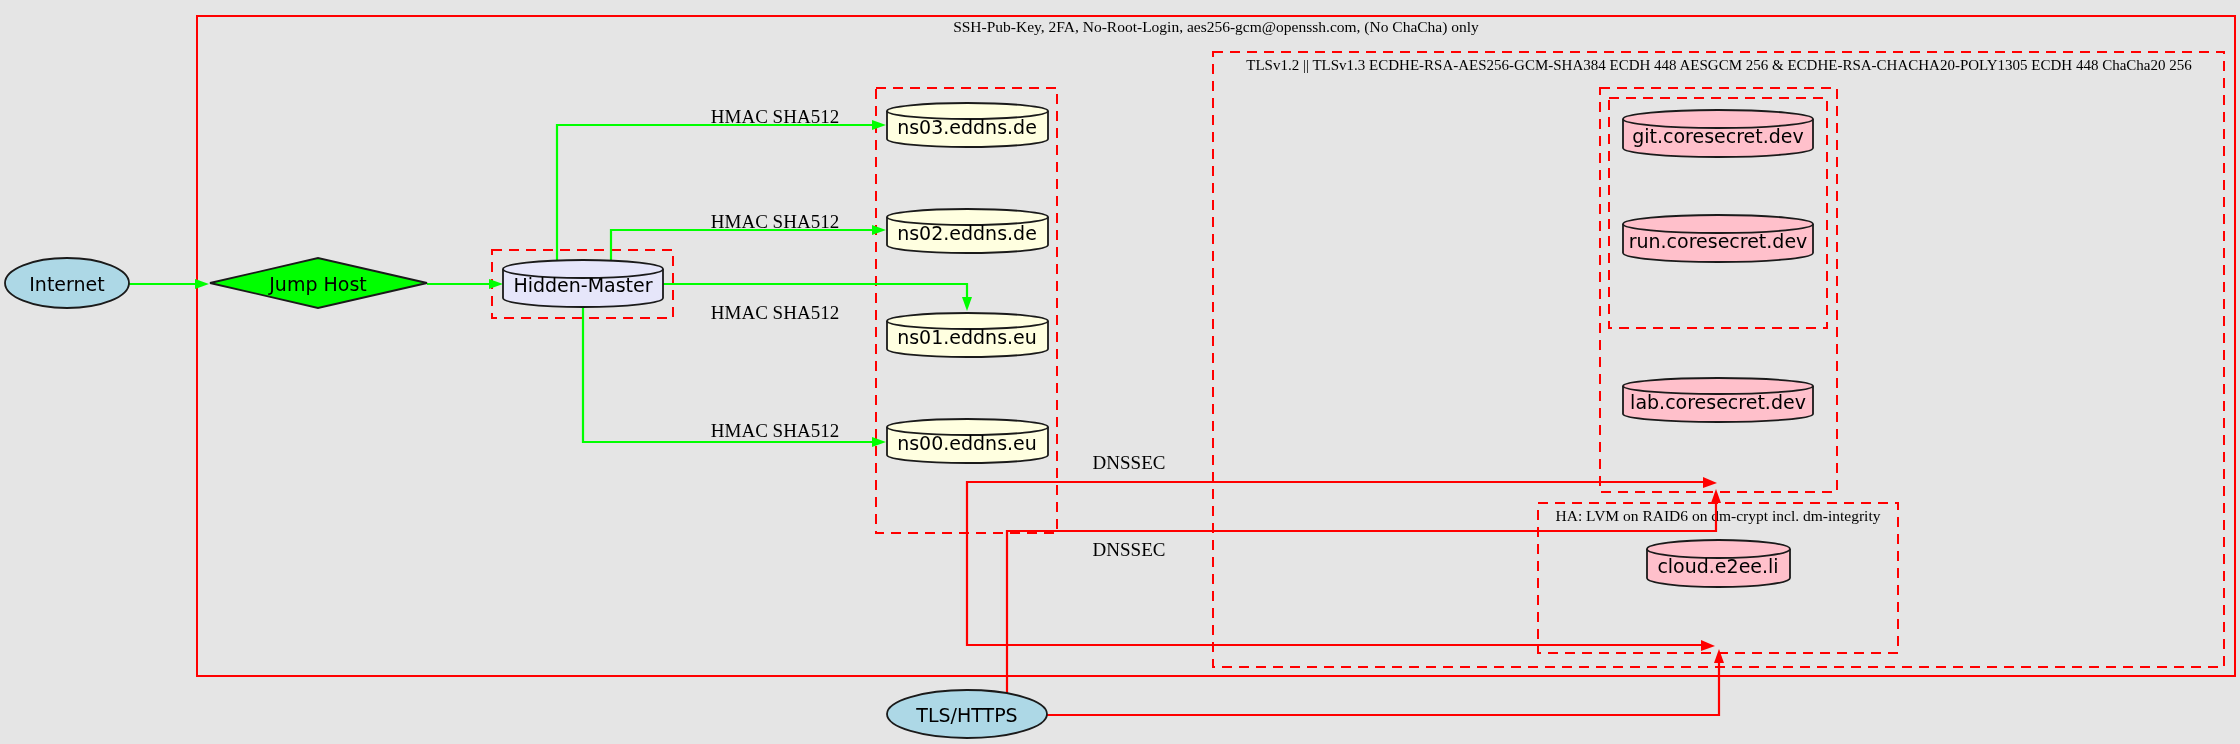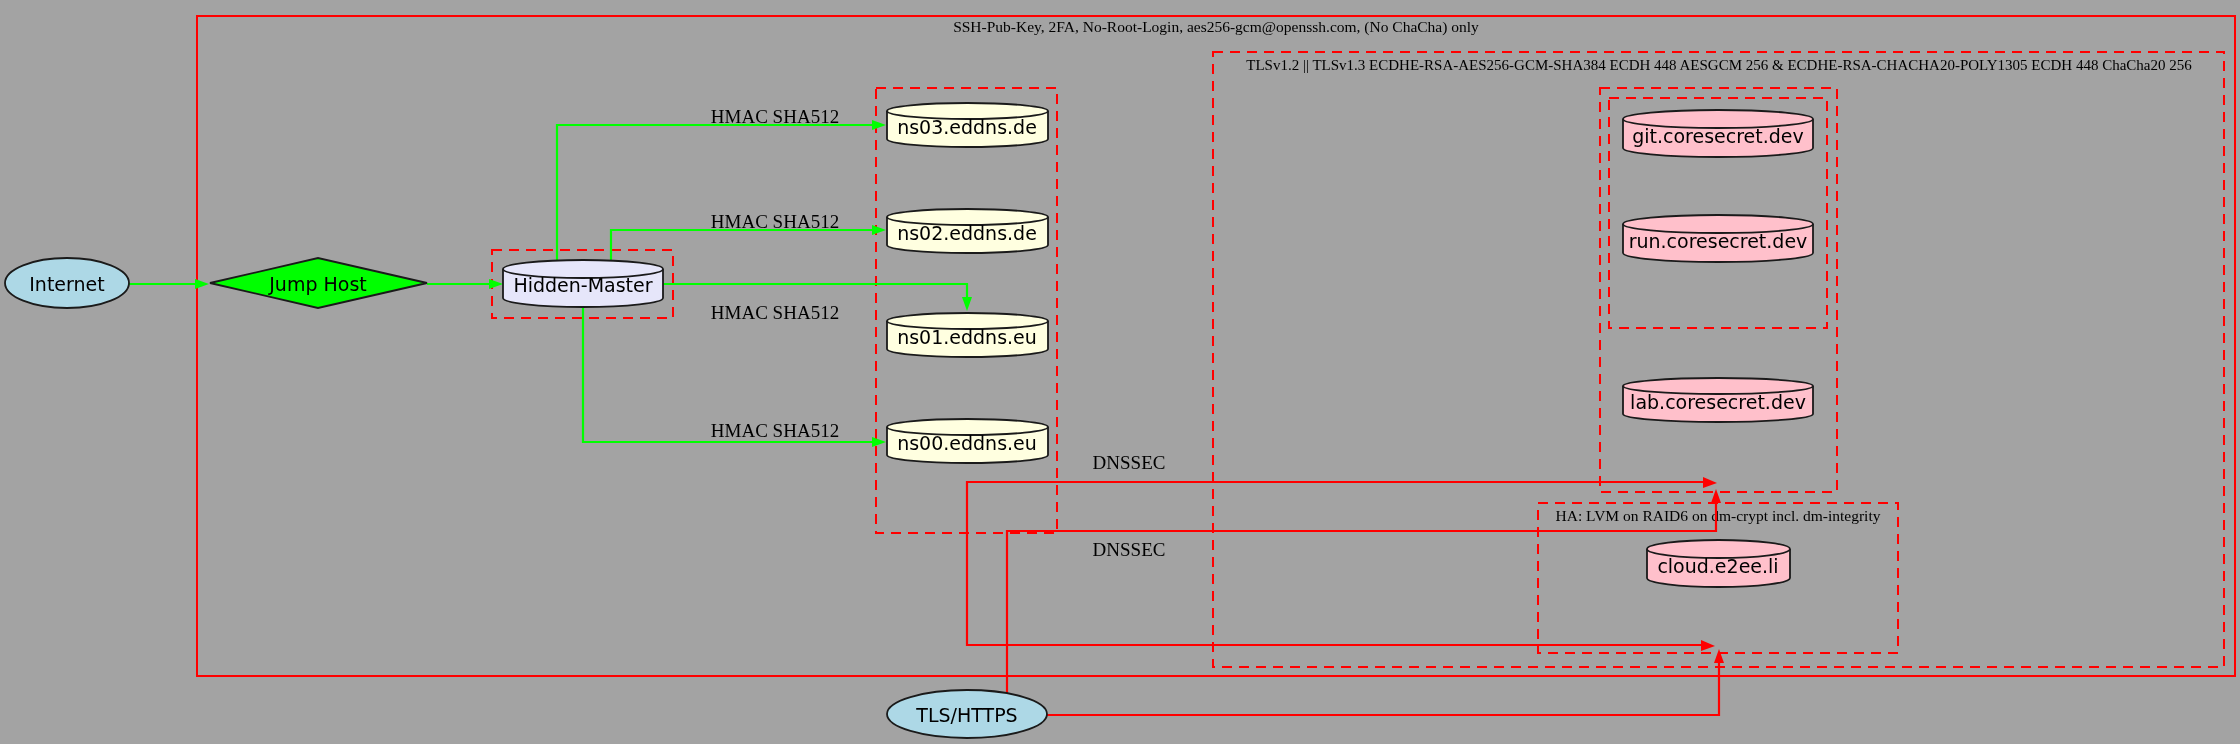--- a/index.html
+++ b/index.html
@@ -1,16 +1,16 @@
 <!DOCTYPE html>
 <html><head>
 <meta charset="utf-8">
 <style>
   html,body{margin:0;padding:0;background:#ffffff;}
-  .stage{position:relative;width:2240px;height:744px;background:#a3a3a3;overflow:hidden;}
+  .stage{position:relative;width:2240px;height:744px;background:#e5e5e5;overflow:hidden;}
   svg{position:absolute;left:0;top:0;}
   .node-label{font-family:"DejaVu Sans","Liberation Sans",sans-serif;font-size:19px;fill:#000000;text-anchor:middle;}
   .cluster-label{font-family:"Liberation Serif","DejaVu Serif",serif;font-size:15.5px;fill:#000000;text-anchor:middle;}
   .edge-label{font-family:"Liberation Serif","DejaVu Serif",serif;font-size:19px;fill:#000000;text-anchor:middle;}
   .box-solid{fill:none;stroke:#ff0000;stroke-width:2;}
   .box-dashed{fill:none;stroke:#ff0000;stroke-width:2;stroke-dasharray:10 7;}
   .edge-green{fill:none;stroke:#00ff00;stroke-width:2.2;}
   .edge-red{fill:none;stroke:#ff0000;stroke-width:2.2;}
   .ah-green{fill:#00ff00;stroke:none;}
   .ah-red{fill:#ff0000;stroke:none;}

